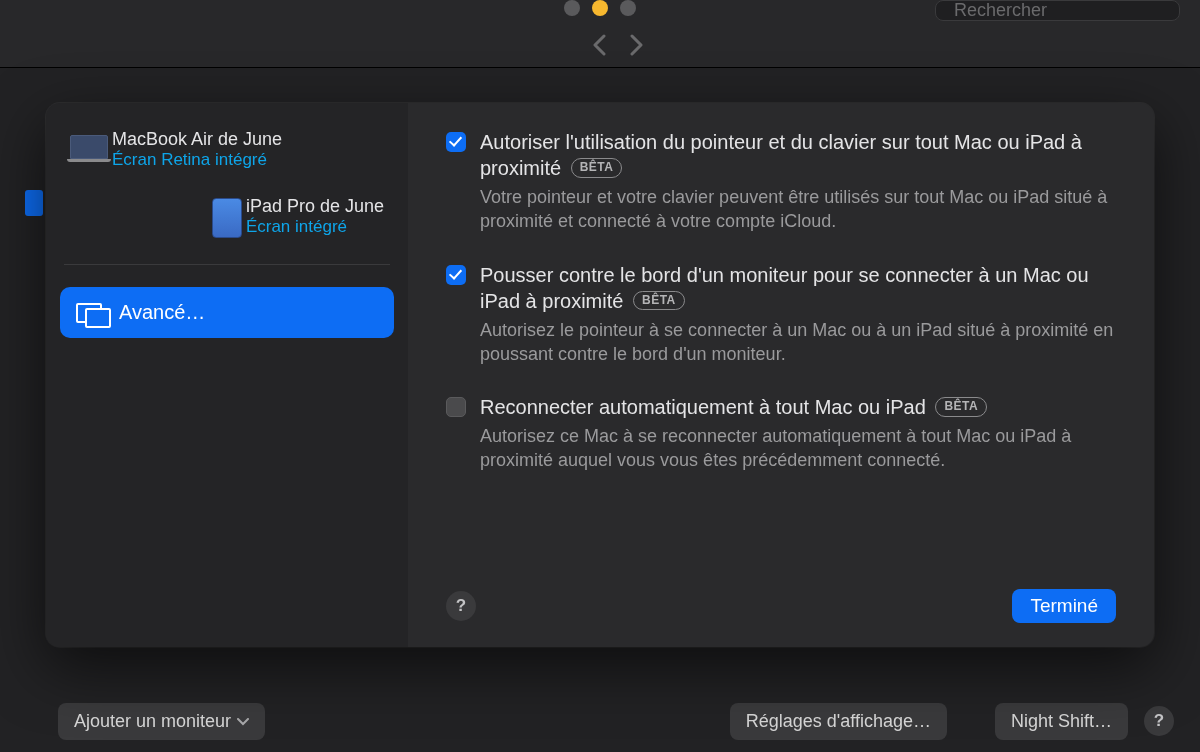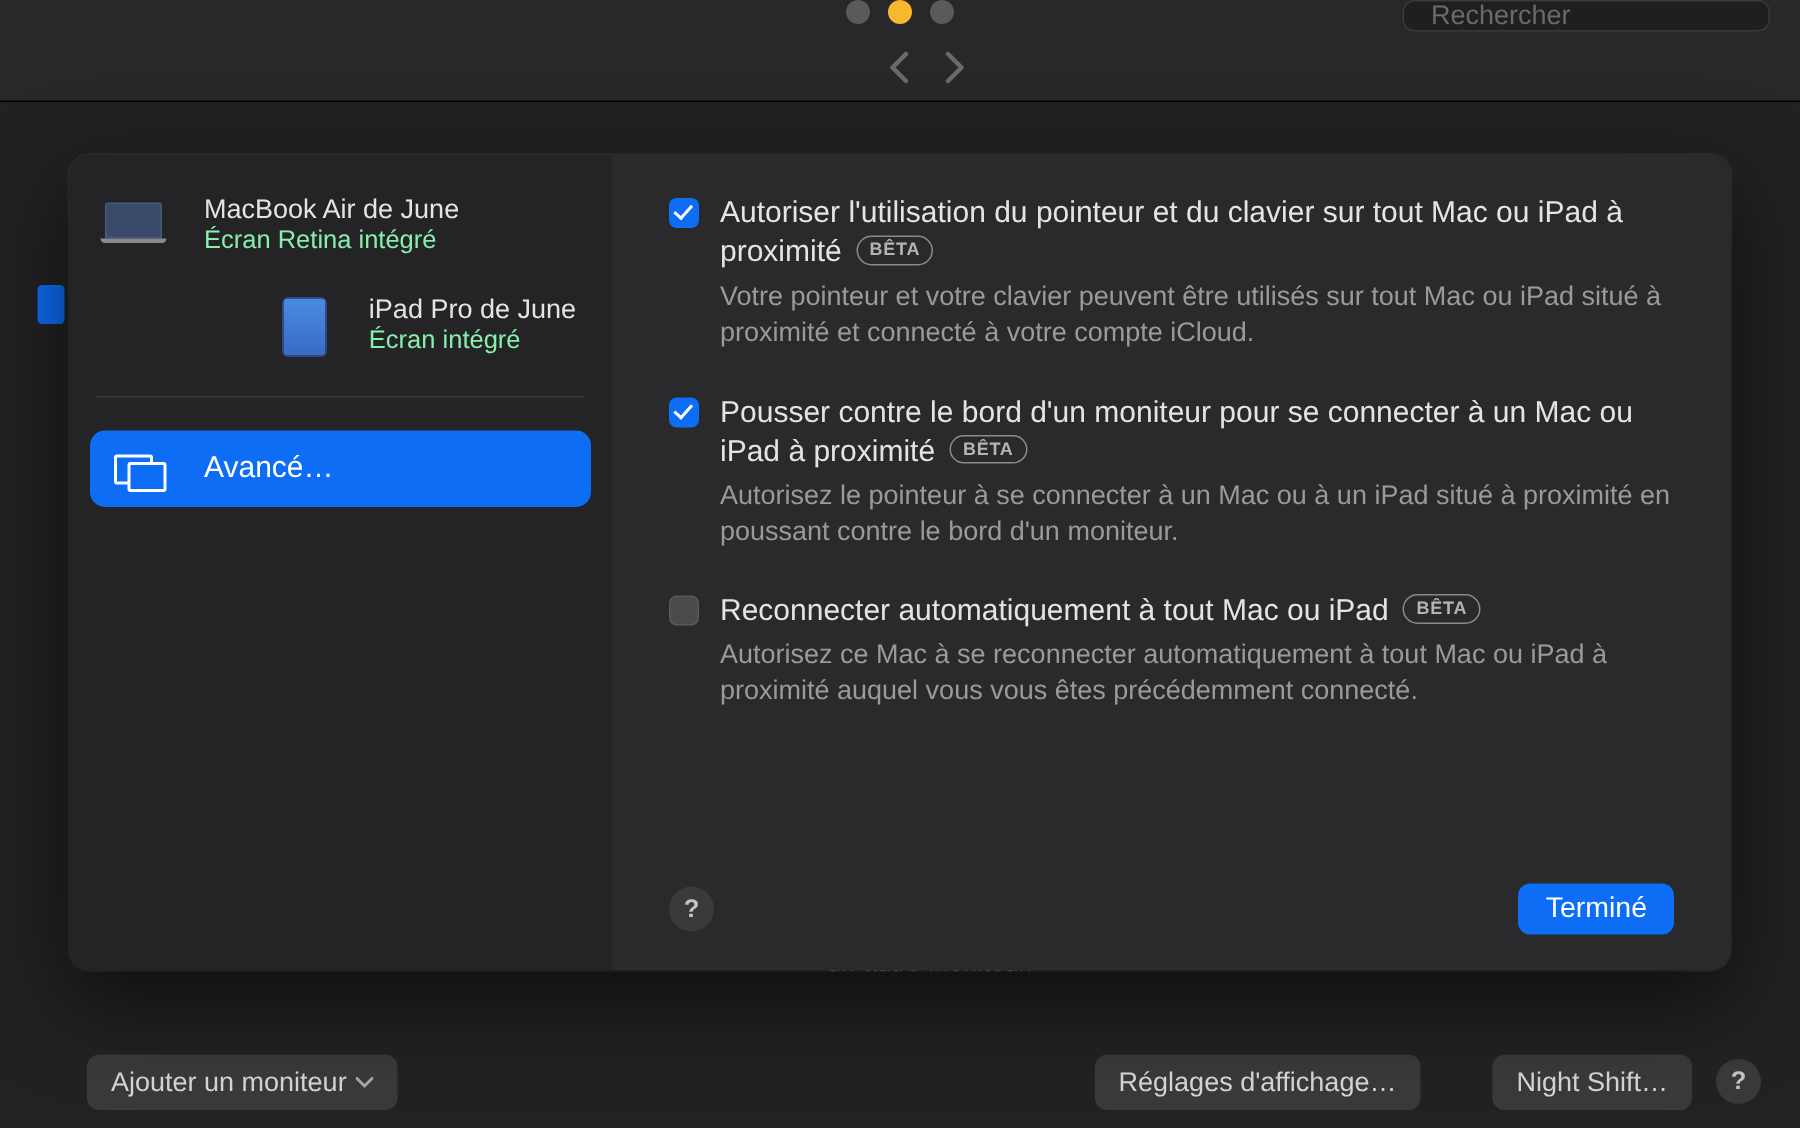--- a/index.html
+++ b/index.html
@@ -183,21 +183,21 @@
     .sidebar {
       width: 362px;
       background: #242426;
       padding: 18px 14px;
       display: flex;
       flex-direction: column;
     }
     .device-row {
       display: flex;
       align-items: flex-start;
-      gap: 28px;
+      gap: 4px;
       padding: 8px 10px;
       border-radius: 8px;
     }
     .device-icon-laptop {
       width: 38px;
       height: 24px;
       margin-top: 6px;
       background: #3a4a6a;
       border-radius: 2px 2px 0 0;
       position: relative;
@@ -225,35 +225,35 @@
     .device-text {
       display: flex;
       flex-direction: column;
     }
     .device-name {
       color: #e4e4e6;
       font-size: 18px;
       font-weight: 500;
     }
     .device-sub {
-      color: #86efac;
+      color: #0ea5e9;
       font-size: 17px;
     }
     .sidebar-divider {
       height: 1px;
       background: #3a3a3c;
       margin: 18px 4px 22px 4px;
     }
     .advanced-row {
       background: #0d6df4;
       border-radius: 10px;
       padding: 14px 16px;
       display: flex;
       align-items: center;
-      gap: 28px;
+      gap: 11px;
       cursor: pointer;
     }
     .advanced-icon {
       width: 32px;
       height: 20px;
       position: relative;
     }
     .advanced-icon::before {
       content: "";
       position: absolute;

